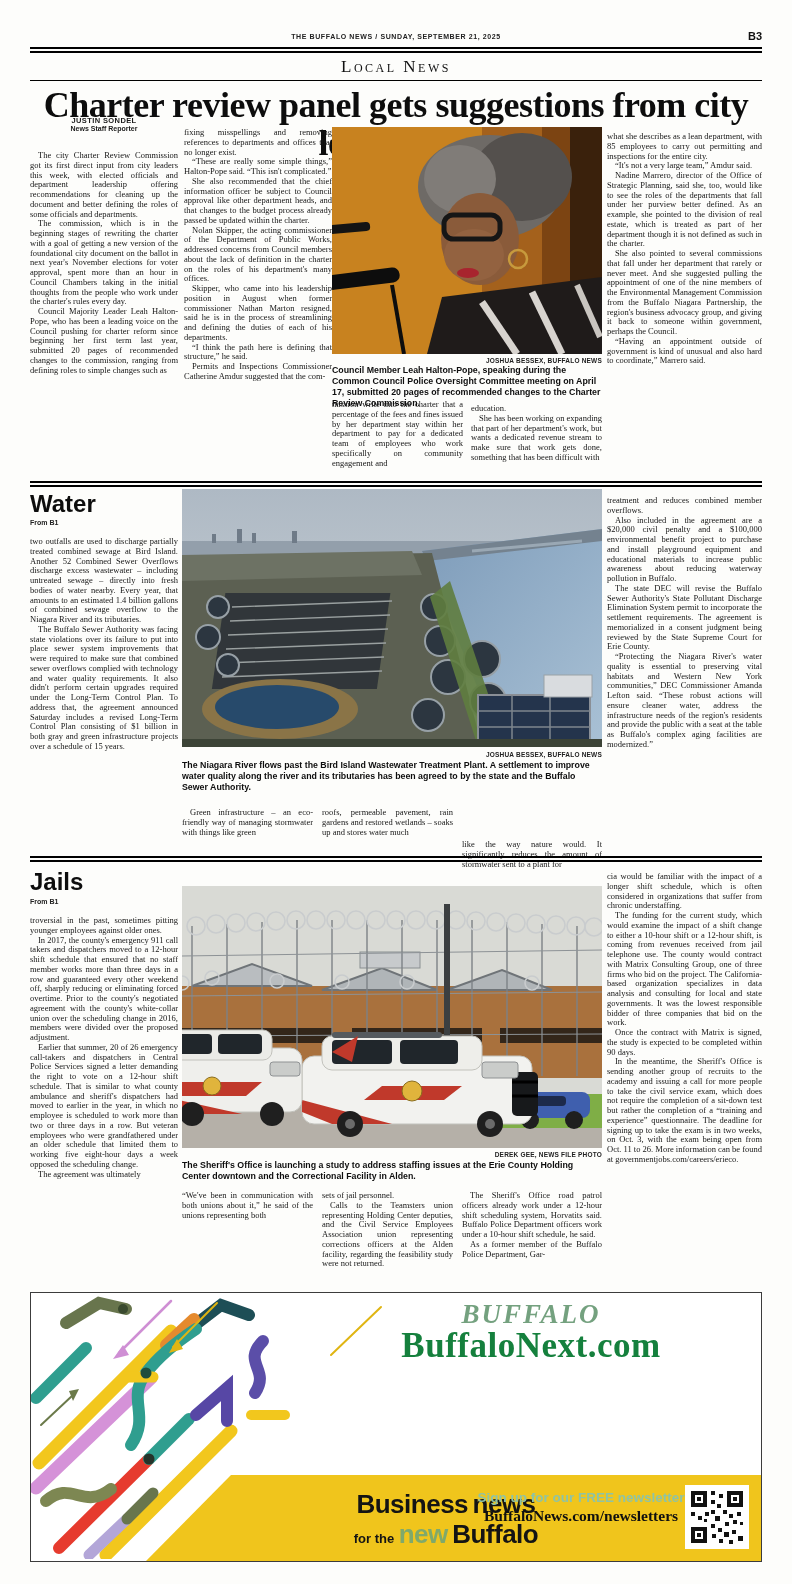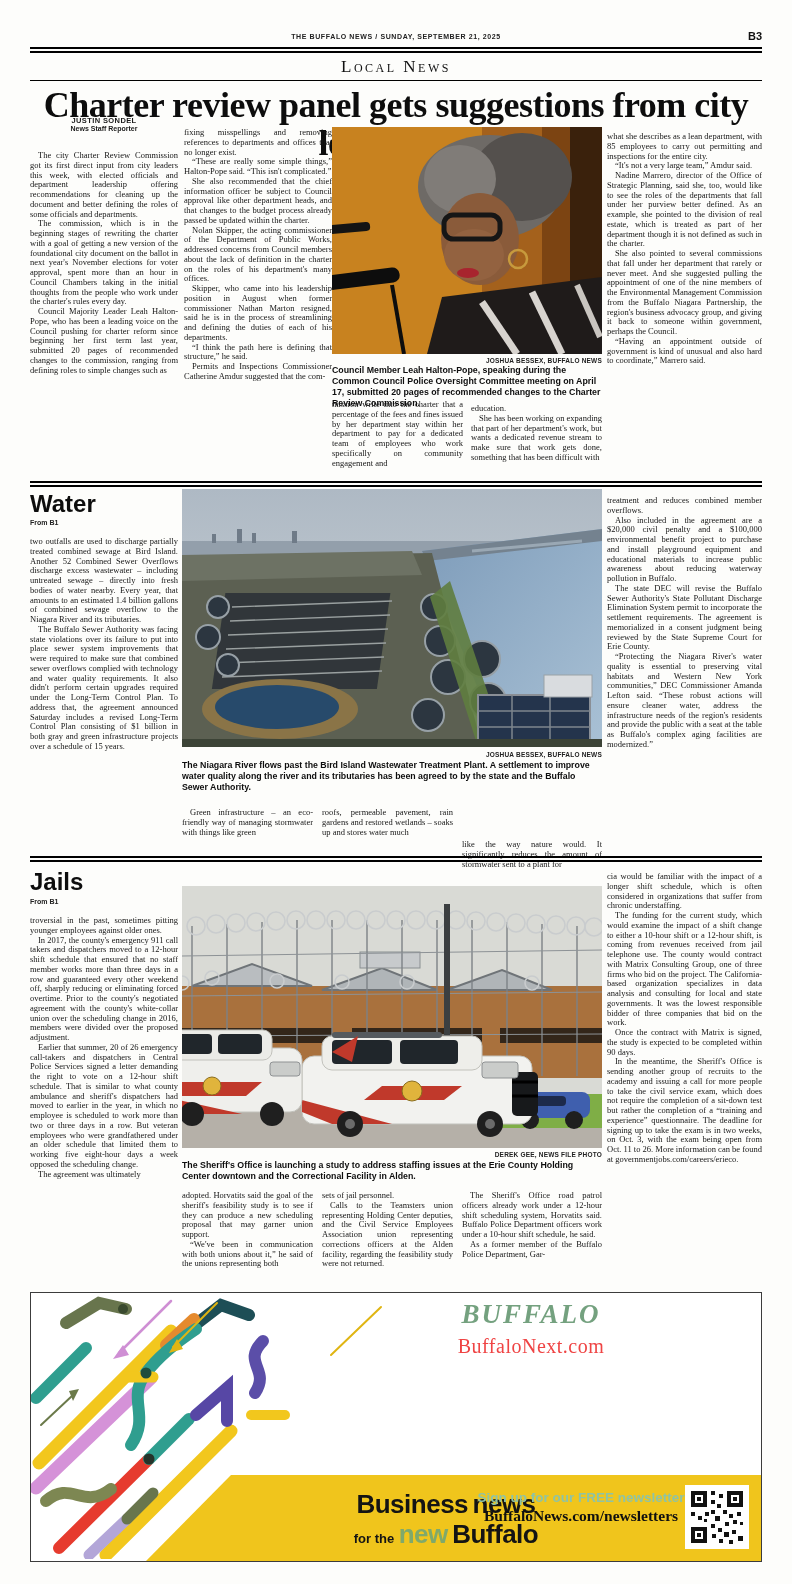--- a/index.html
+++ b/index.html
@@ -30,21 +30,21 @@
   .sec-head{font-family:"Liberation Sans",sans-serif;font-weight:bold;font-size:24px;color:#0d0d0d;}
   .fromb1{font-family:"Liberation Sans",sans-serif;font-weight:bold;font-size:7px;color:#222;}
   .photo{overflow:hidden;background:#888;}
   .photo svg{display:block;}
   
   .ad{left:30px;top:1292px;width:730px;height:268px;border:1.5px solid #3c3c3c;background:#fff;overflow:hidden;}
   .brand{left:330px;top:6px;width:340px;text-align:center;}
   .brand-top{font-style:italic;font-weight:bold;font-size:27px;letter-spacing:2px;color:#74a17f;line-height:30px;}
   .brand-main{font-style:italic;font-weight:bold;font-size:80px;line-height:76px;letter-spacing:-2px;color:#111;}
   .brand-x{color:#6fa35f;}
-  .brand-site{font-weight:normal;font-size:20px;color:#ef4444;line-height:34px;letter-spacing:.5px;}
+  .brand-site{font-weight:bold;font-size:35px;color:#15803d;line-height:34px;letter-spacing:.5px;}
   .adbar{left:115px;right:0;top:182px;bottom:0;background:#f0c51c;
          clip-path:polygon(85px 0,100% 0,100% 100%,0 100%);}
   .biz{left:150px;top:16px;width:300px;text-align:center;font-family:"Liberation Sans",sans-serif;
        font-weight:bold;color:#141414;line-height:27px;}
   .biz .b-big{font-size:26px;letter-spacing:-.5px;}
   .biz .b-small{font-size:13px;}
   .biz .b-green{color:#7fa96b;}
   .nlblock{left:330px;top:14px;width:210px;text-align:center;}
   .nl1{font-family:"Liberation Sans",sans-serif;font-weight:bold;font-size:13.5px;color:#8fc3a4;line-height:17px;}
   .nl2{font-weight:bold;font-size:15.5px;color:#101010;line-height:20px;}
@@ -317,21 +317,20 @@
         <circle cx="30" cy="200" r="9" fill="#e0b43c" stroke="#8a6d1e"></circle>
         <rect x="88" y="176" width="30" height="14" rx="3" fill="#caccca" stroke="#8f9294"></rect>
         <circle cx="10" cy="228" r="12" fill="#1f1f1f"></circle>
           <circle cx="90" cy="228" r="12" fill="#1f1f1f"></circle>
       </g>
     </svg>
   </div>
   <div class="abs credit" style="left:182px;top:1151px;width:420px;">DEREK GEE, NEWS FILE PHOTO</div>
   <div class="abs caption" style="left:182px;top:1160px;width:420px;">The Sheriff's Office is launching a study to address staffing issues at the Erie County Holding Center downtown and the Correctional Facility in Alden.</div>
   <div class="abs bcol cont" style="left:182px;top:1191px;width:131px;height:92px;">
-      <p>adopted. Horvatits said the goal of the sheriff's feasibility study is to see if they can produce a new scheduling proposal that may garner union support.</p>
       <p>“We've been in communication with both unions about it,” he said of the unions representing both</p>
     </div>
   <div class="abs bcol cont" style="left:322px;top:1191px;width:131px;height:92px;">
       <p>sets of jail personnel.</p>
       <p>Calls to the Teamsters union representing Holding Center deputies, and the Civil Service Employees Association union representing corrections officers at the Alden facility, regarding the feasibility study were not returned.</p>
     </div>
   <div class="abs bcol" style="left:462px;top:1191px;width:140px;height:92px;">
       <p>The Sheriff's Office road patrol officers already work under a 12-hour shift scheduling system, Horvatits said. Buffalo Police Department officers work under a 10-hour shift schedule, he said.</p>
       <p>As a former member of the Buffalo Police Department, Gar-</p>
     </div>

